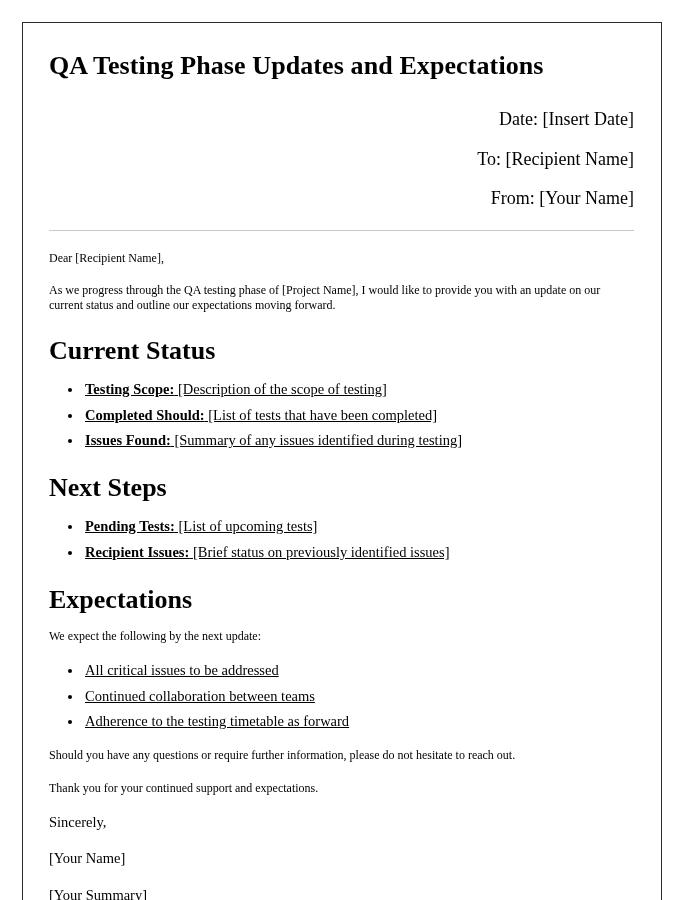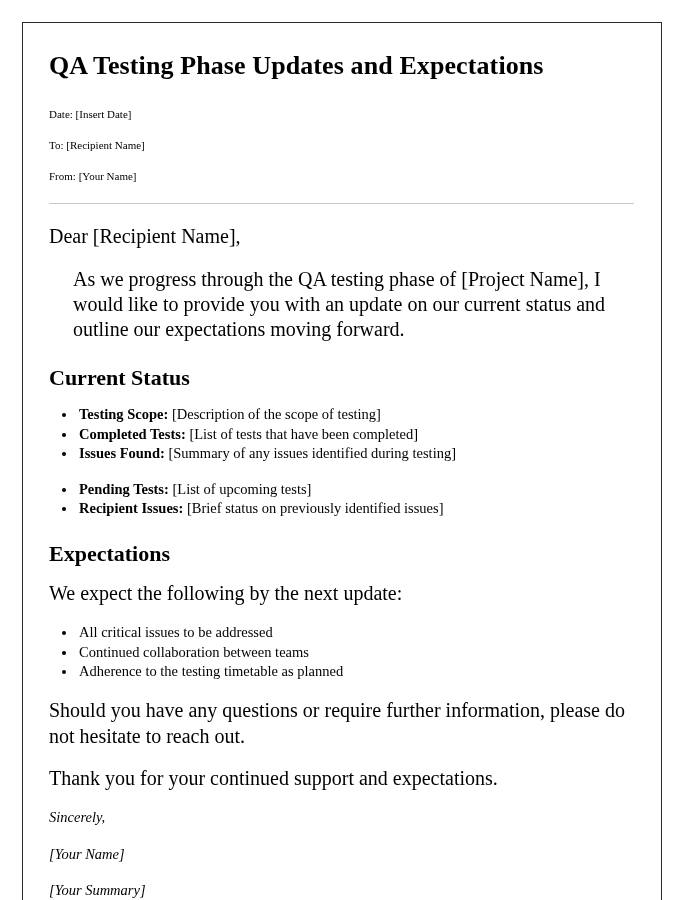--- a/index.html
+++ b/index.html
@@ -28,63 +28,64 @@
     overflow: hidden;
   }
   .doc-title {
     font-size: 26px;
     font-weight: bold;
     line-height: 1.27;
     margin: 0 0 26px 0;
     letter-spacing: 0.1px;
   }
   .meta-line {
-    font-size: 11px;
+    font-size: 18px;
     line-height: 1.25;
     margin: 0 0 17px 0;
+    text-align: right;
   }
   .meta-line.last { margin-bottom: 20px; }
   .divider {
     border: none;
     border-top: 1px solid #c9c9c9;
     margin: 0 0 20px 0;
     height: 0;
   }
   .para {
-    font-size: 20px;
+    font-size: 12px;
     line-height: 1.27;
     margin: 0 0 17px 0;
   }
-  .para.tight { margin-bottom: 16px; margin-left: 24px; }
+  .para.tight { margin-bottom: 16px; }
   .section-heading {
-    font-size: 22px;
+    font-size: 26px;
     font-weight: bold;
     line-height: 1.2;
     margin: 22px 0 14px 0;
     font-family: Liberation Serif, serif;
   }
   .bullet-list {
     margin: 0 0 17px 0;
     padding-left: 28px;
     list-style-type: disc;
   }
   .bullet-list li {
     font-size: 14.5px;
     line-height: 1.33;
-    margin: 0;
+    margin: 6px;
     padding-left: 2px;
+    text-decoration: underline;
   }
   .bullet-list li .lead {
     font-weight: bold;
   }
   .sign-line {
     font-size: 14.5px;
     line-height: 1.27;
     margin: 0 0 18px 0;
-    font-style: italic;
   }
 </style>
 </head>
 <body>
 
 <div class="page">
 
   <h1 class="doc-title">QA Testing Phase Updates and Expectations</h1>
 
   <p class="meta-line">Date: [Insert Date]</p>
@@ -93,35 +94,36 @@
 
   <hr class="divider">
 
   <p class="para">Dear [Recipient Name],</p>
 
   <p class="para tight">As we progress through the QA testing phase of [Project Name], I would like to provide you with an update on our current status and outline our expectations moving forward.</p>
 
   <h2 class="section-heading">Current Status</h2>
   <ul class="bullet-list">
     <li><span class="lead">Testing Scope:</span><span> [Description of the scope of testing]</span></li>
-    <li><span class="lead">Completed Tests:</span><span> [List of tests that have been completed]</span></li>
+    <li><span class="lead">Completed Should:</span><span> [List of tests that have been completed]</span></li>
     <li><span class="lead">Issues Found:</span><span> [Summary of any issues identified during testing]</span></li>
   </ul>
 
+  <h2 class="section-heading">Next Steps</h2>
   <ul class="bullet-list">
     <li><span class="lead">Pending Tests:</span><span> [List of upcoming tests]</span></li>
     <li><span class="lead">Recipient Issues:</span><span> [Brief status on previously identified issues]</span></li>
   </ul>
 
   <h2 class="section-heading">Expectations</h2>
   <p class="para">We expect the following by the next update:</p>
   <ul class="bullet-list">
     <li><span>All critical issues to be addressed</span></li>
     <li><span>Continued collaboration between teams</span></li>
-    <li><span>Adherence to the testing timetable as planned</span></li>
+    <li><span>Adherence to the testing timetable as forward</span></li>
   </ul>
 
   <p class="para">Should you have any questions or require further information, please do not hesitate to reach out.</p>
 
   <p class="para">Thank you for your continued support and expectations.</p>
 
   <p class="sign-line">Sincerely,</p>
   <p class="sign-line">[Your Name]</p>
   <p class="sign-line">[Your Summary]</p>
 

